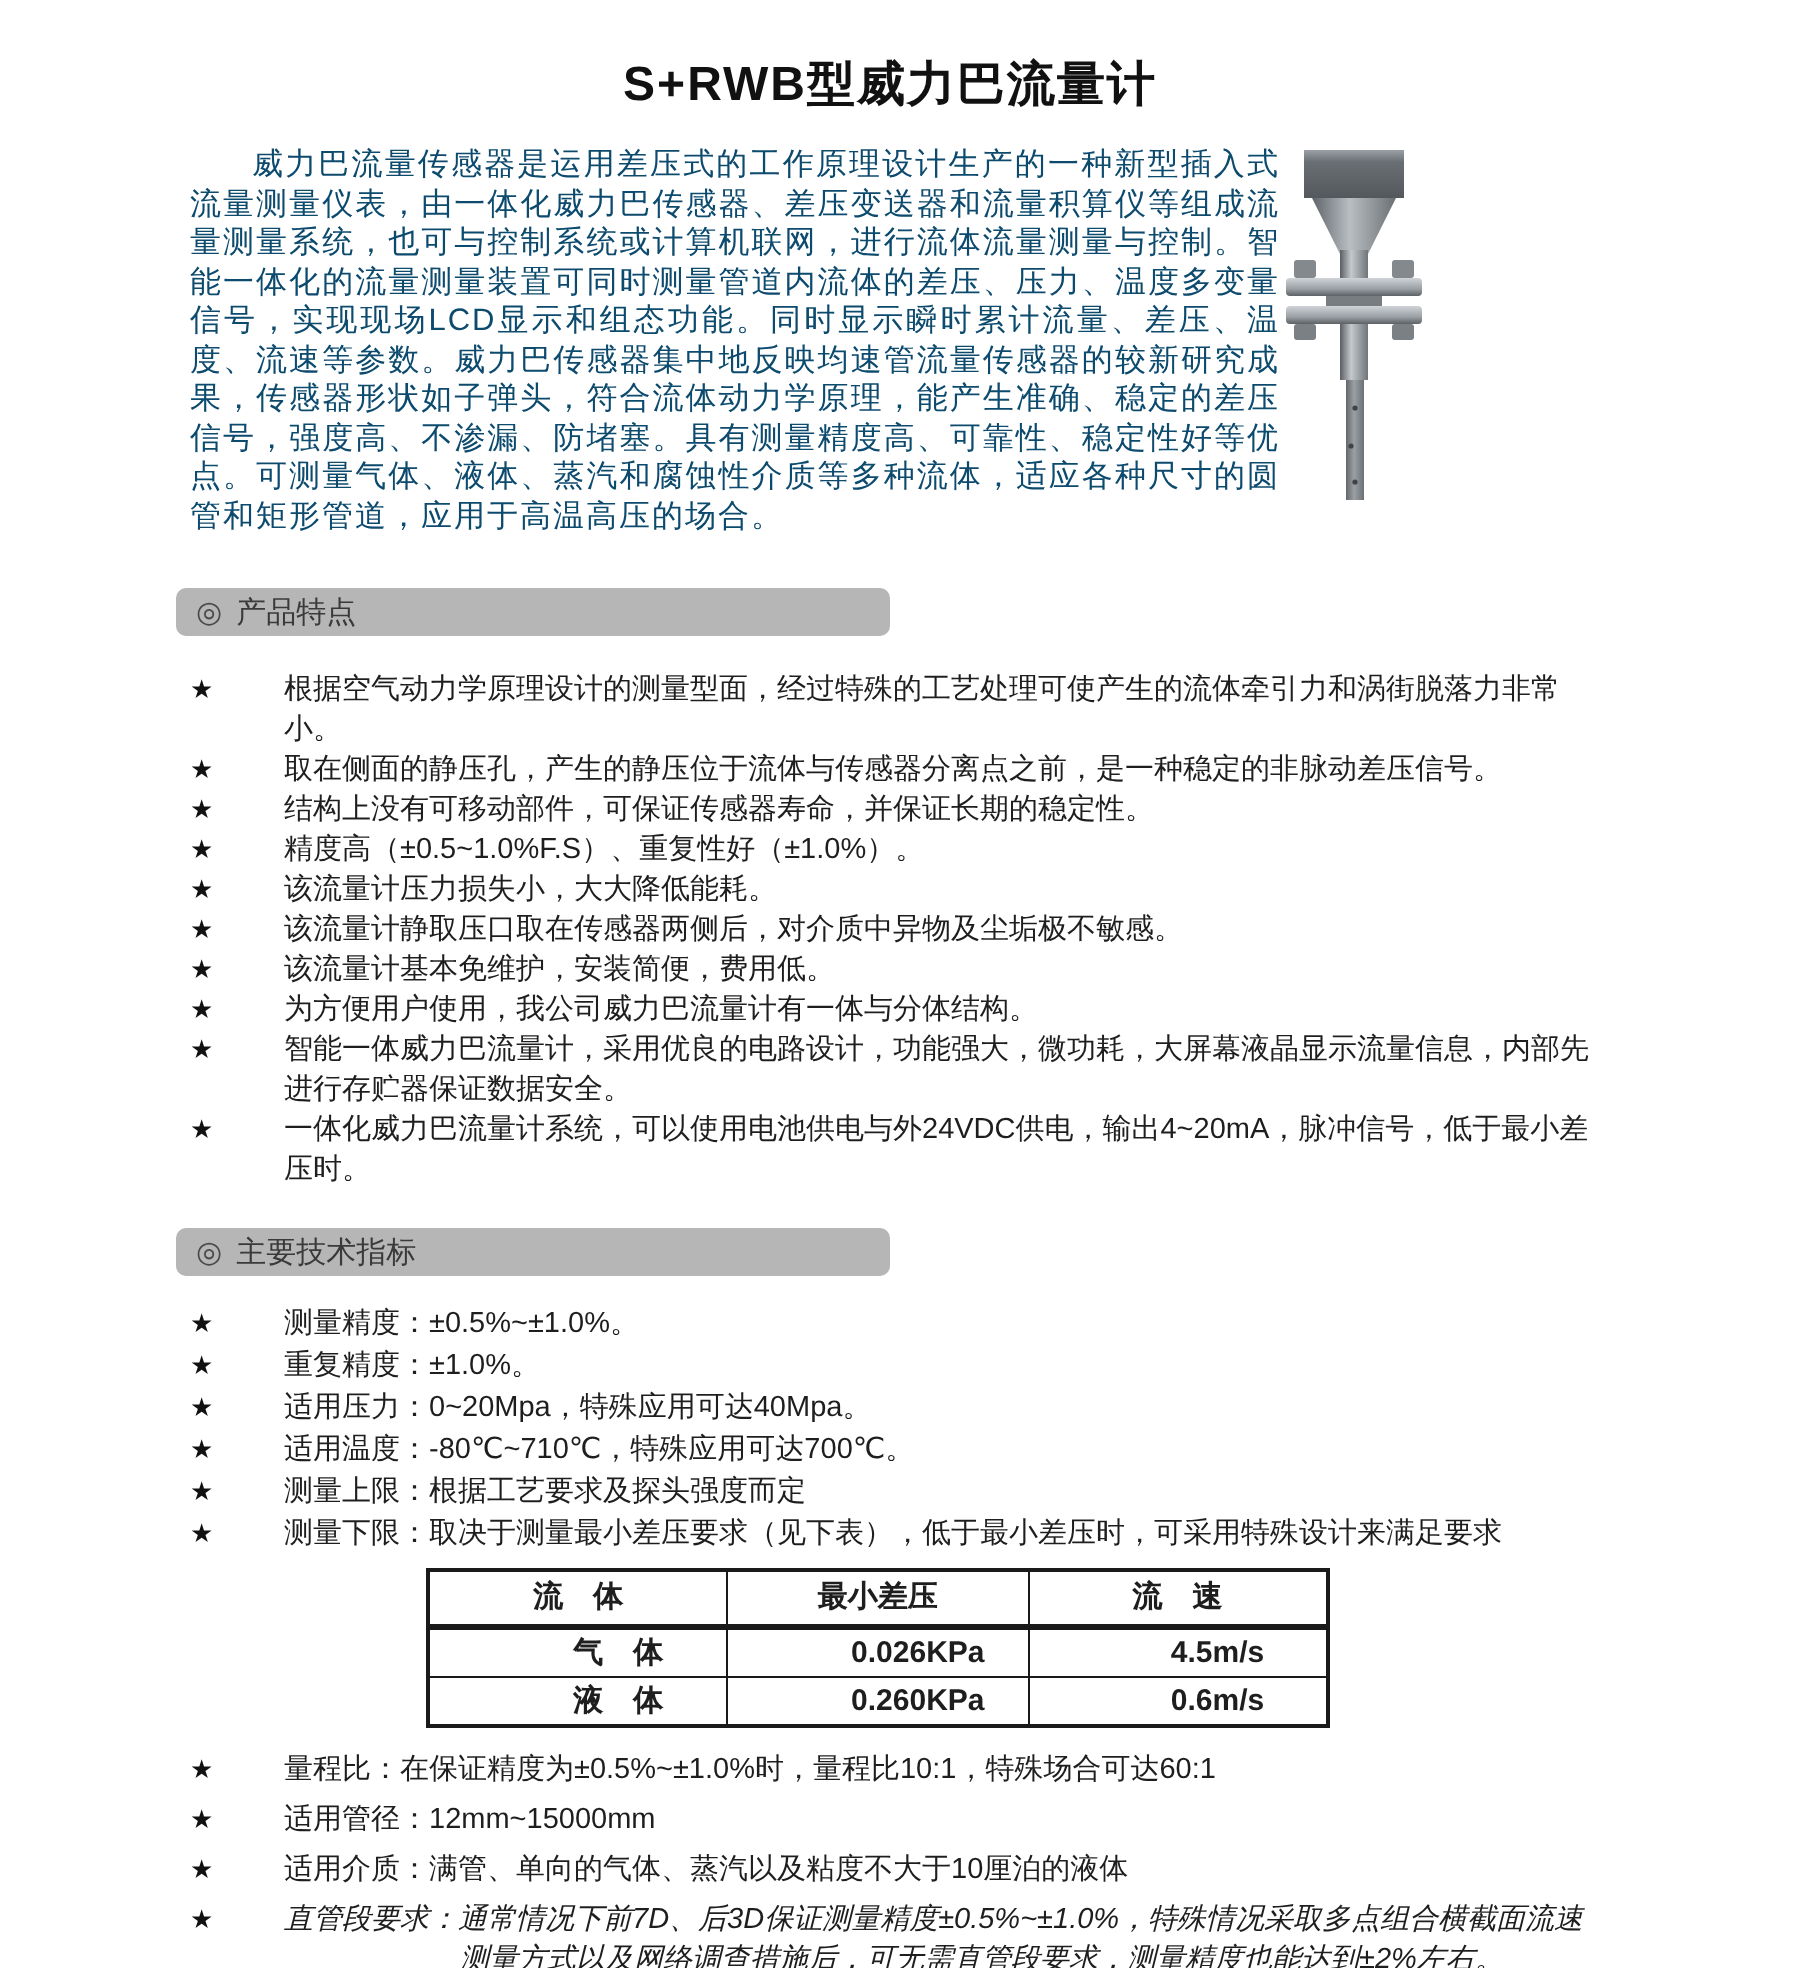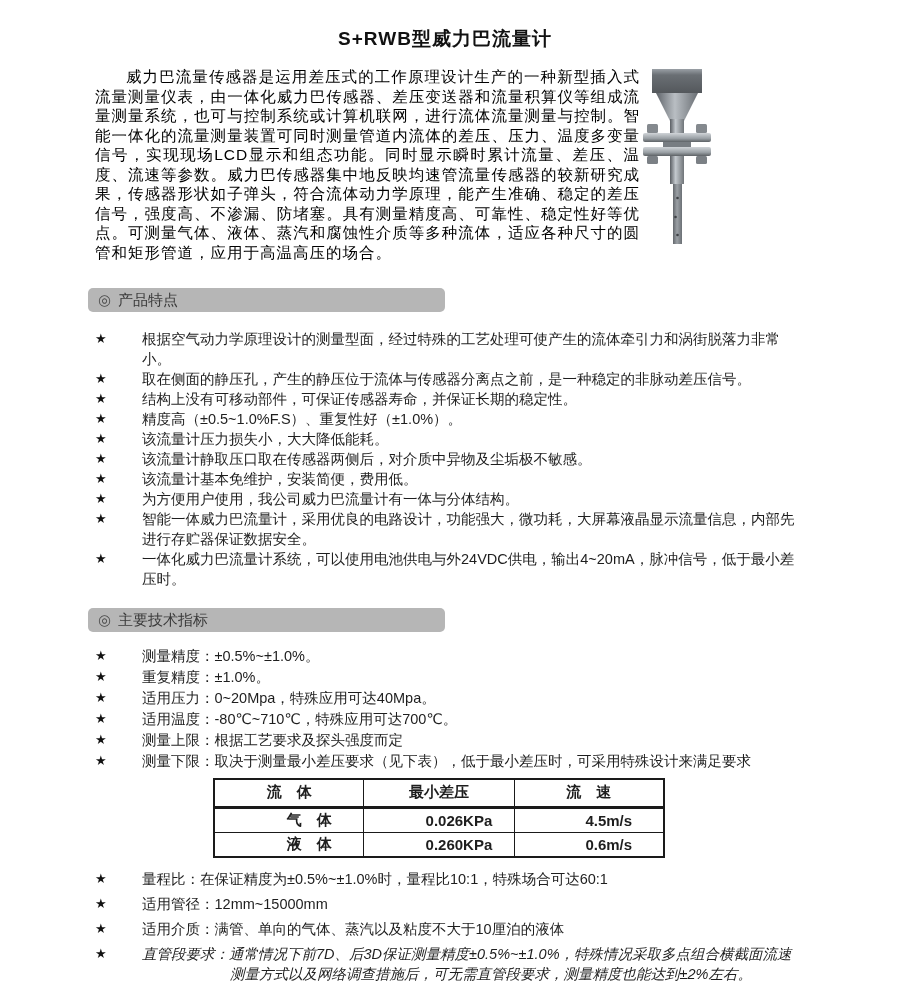--- a/index.html
+++ b/index.html
@@ -1,27 +1,27 @@
 <!DOCTYPE html>
 <html lang="zh"><head>
 <meta charset="utf-8">
 <style>
   * { margin:0; padding:0; box-sizing:border-box; }
   html,body { background:#ffffff; }
   body { font-family:"Liberation Sans","DejaVu Sans",sans-serif; color:#1f1f1f; }
   .page { position:relative; width:900px; height:984px; margin:0 auto; background:#fff;
           padding:26px 105px 0 95px; overflow:hidden; }
-  .doc-title { text-align:center; font-size:19px; font-weight:bold; letter-spacing:1px;
+  .doc-title { text-align:center; font-size:24px; font-weight:bold; letter-spacing:1px;
                color:#111; margin-bottom:15px; }
   
   .intro { overflow:visible; }
   .product-photo { float:right; width:155px; height:182px; position:relative; }
   .product-photo svg { position:absolute; left:2px; top:0; }
   .intro-text { font-size:15.5px; line-height:19.5px; letter-spacing:1px; text-align:justify;
-                text-indent:2em; color:#000000; }
+                text-indent:2em; color:#0c4a6e; }
   .clear { clear:both; }
   
   .section-bar { width:357px; height:24px; margin:26px 0 0 -7px; background:#b6b6b6;
                  border-radius:5px; display:flex; align-items:center; padding-left:10px;
                  color:#3a3a3a; font-size:15px; }
   .sec-icon { font-size:15px; margin-right:7px; color:#4a4a4a; }
   
   .star-list { list-style:none; margin-top:17px; }
   .star-list li { display:flex; align-items:flex-start; font-size:14.5px; line-height:20px;
                   color:#1e1e1e; }

